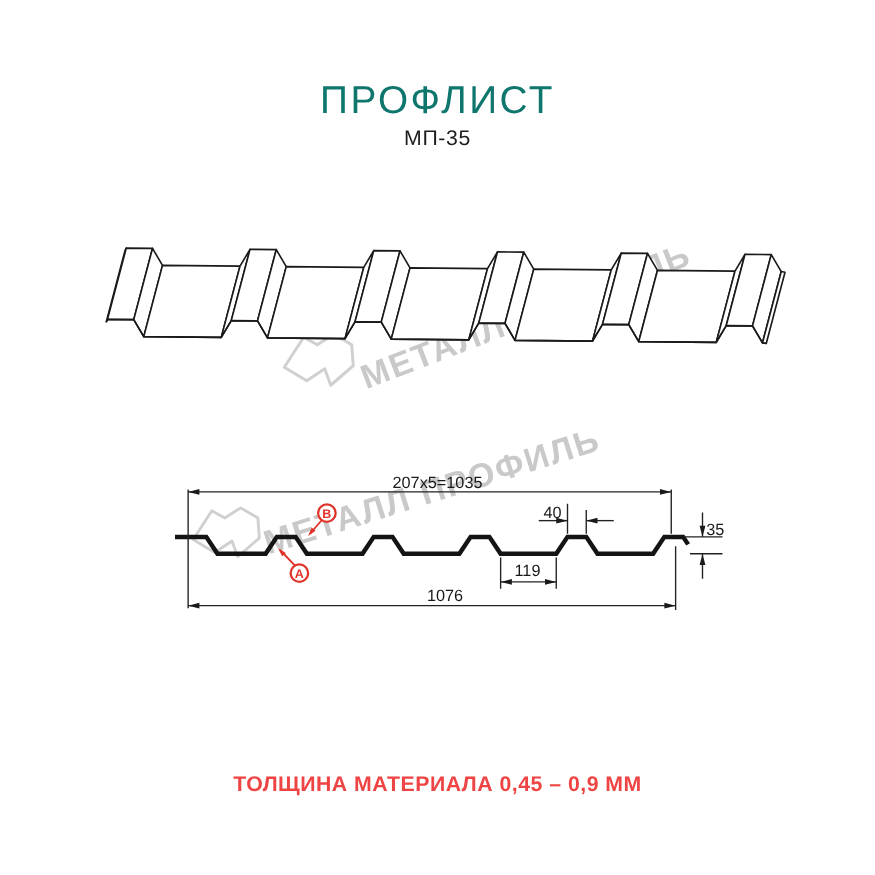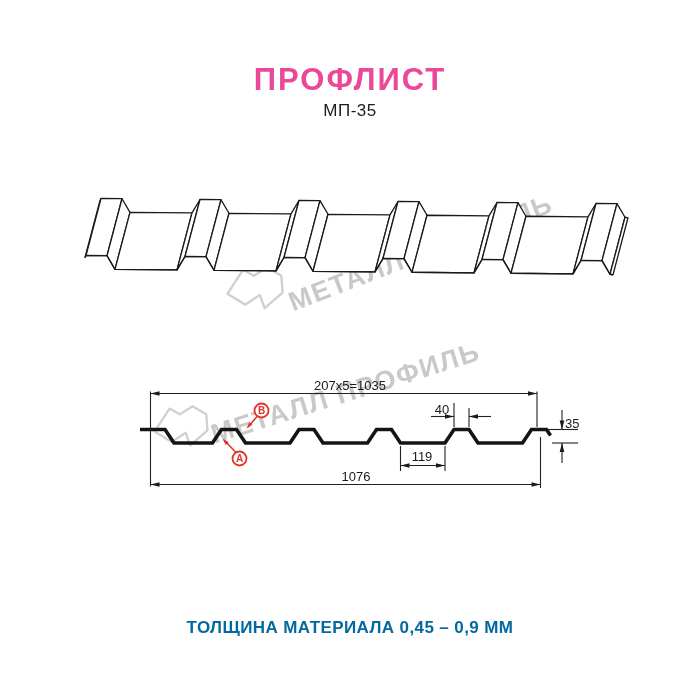--- a/index.html
+++ b/index.html
@@ -2,29 +2,29 @@
 <html><head>
 <meta charset="utf-8">
 <style>
   html,body{margin:0;padding:0;}
   .page{
     position:relative;width:700px;height:700px;background:#ffffff;overflow:hidden;
     font-family:"Liberation Sans", sans-serif;
   }
   .title{
     position:absolute;left:0;top:62px;width:700px;text-align:center;
-    font-size:31px;font-weight:bold;letter-spacing:2px;color:#ec4899;
+    font-size:31px;font-weight:normal;letter-spacing:2px;color:#0f766e;
   }
   .subtitle{
     position:absolute;left:0;top:101px;width:700px;text-align:center;
     font-size:17px;font-weight:normal;letter-spacing:0.5px;color:#1c1c1c;
   }
   .footnote{
     position:absolute;left:0;top:618px;width:700px;text-align:center;
-    font-size:17px;font-weight:bold;letter-spacing:0.4px;color:#0369a1;
+    font-size:17px;font-weight:bold;letter-spacing:0.4px;color:#ef4444;
   }
   .wm-text{
     position:absolute;font-size:27px;font-weight:bold;letter-spacing:1.5px;
     color:#c9c9c9;white-space:nowrap;transform-origin:left center;
   }
   .wm-text.wm1{left:290px;top:288px;transform:rotate(-21deg);}
   .wm-text.wm2{left:212px;top:420px;transform:rotate(-17.5deg);}
   .wm-logo{position:absolute;}
   .wm-logo.wm1{left:224px;top:265px;}
   .wm-logo.wm2{left:152px;top:404px;}

